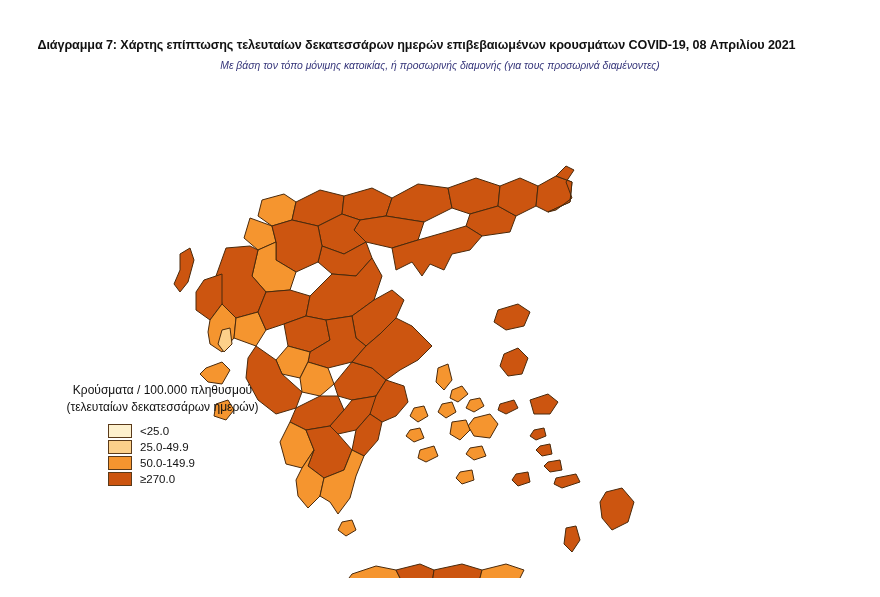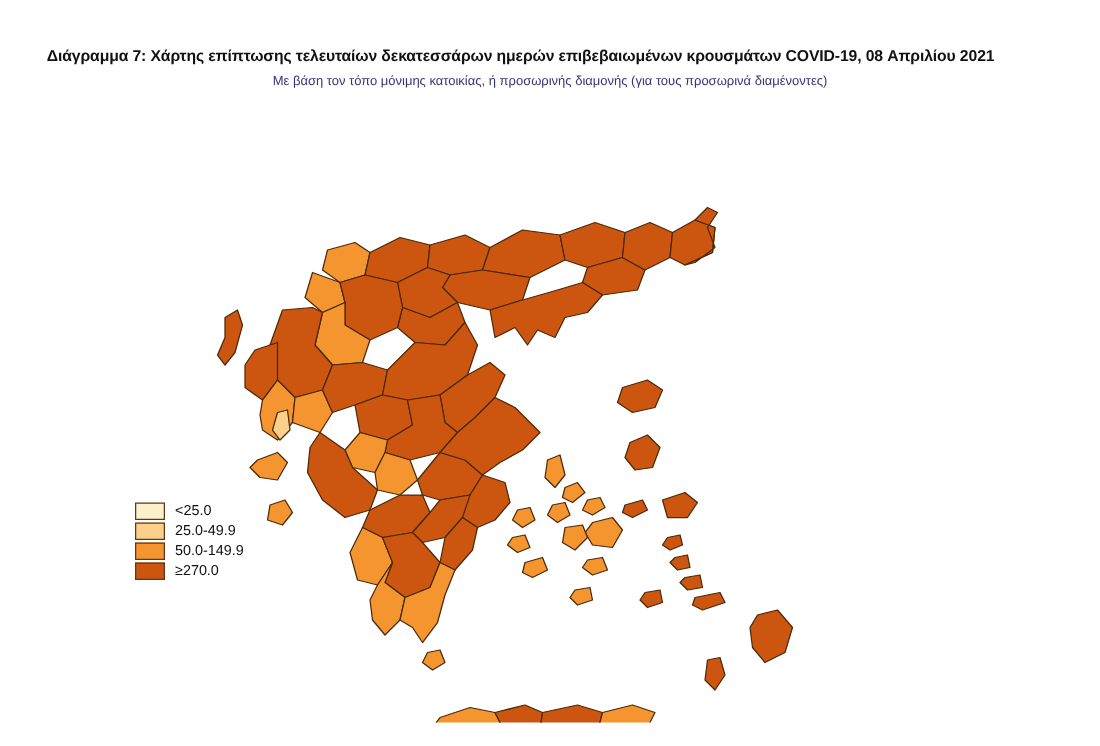--- a/index.html
+++ b/index.html
@@ -48,20 +48,21 @@
     color: #111111;
     letter-spacing: -0.1px;
   }
   .subtitle {
     position: absolute;
     left: 0;
     top: 60px;
     width: 880px;
     text-align: center;
     font-size: 10.4px;
+    font-style: italic;
     color: #35357a;
   }
   .map-wrap {
     position: absolute;
     left: 0;
     top: 78px;
     width: 880px;
     height: 500px;
   }
   .map-wrap svg {
@@ -74,21 +75,21 @@
     width: 260px;
   }
   .legend-title {
     font-size: 12px;
     color: #111;
     line-height: 17px;
     text-align: center;
     width: 245px;
   }
   .legend-items {
-    margin-top: 19px;
+    margin-top: 7px;
     margin-left: 68px;
     text-align: center;
   }
   .legend-row {
     display: flex;
     align-items: center;
     height: 16px;
   }
   .legend-swatch {
     width: 24px;
@@ -248,20 +249,22 @@
 
         <path fill="#cc5510" d="M434,492 L462,486 L482,492 L478,508 L452,518 L432,516 L432,506 Z"></path>
 
         <path fill="#f5952f" d="M482,492 L506,486 L524,492 L518,504 L498,512 L478,508 Z"></path>
 
       </g>
     </svg>
   </div>
 
   <div class="legend">
+    <div class="legend-title">Κρούσματα / 100.000 πληθυσμού</div>
+    <div class="legend-title">(τελευταίων δεκατεσσάρων ημερών)</div>
     <div class="legend-items">
       <div class="legend-row">
         <span class="legend-swatch" style="background:#fdf0cd"></span>
         <span class="legend-label">&lt;25.0</span>
       </div>
       <div class="legend-row">
         <span class="legend-swatch" style="background:#fcd08a"></span>
         <span class="legend-label">25.0-49.9</span>
       </div>
       <div class="legend-row">

